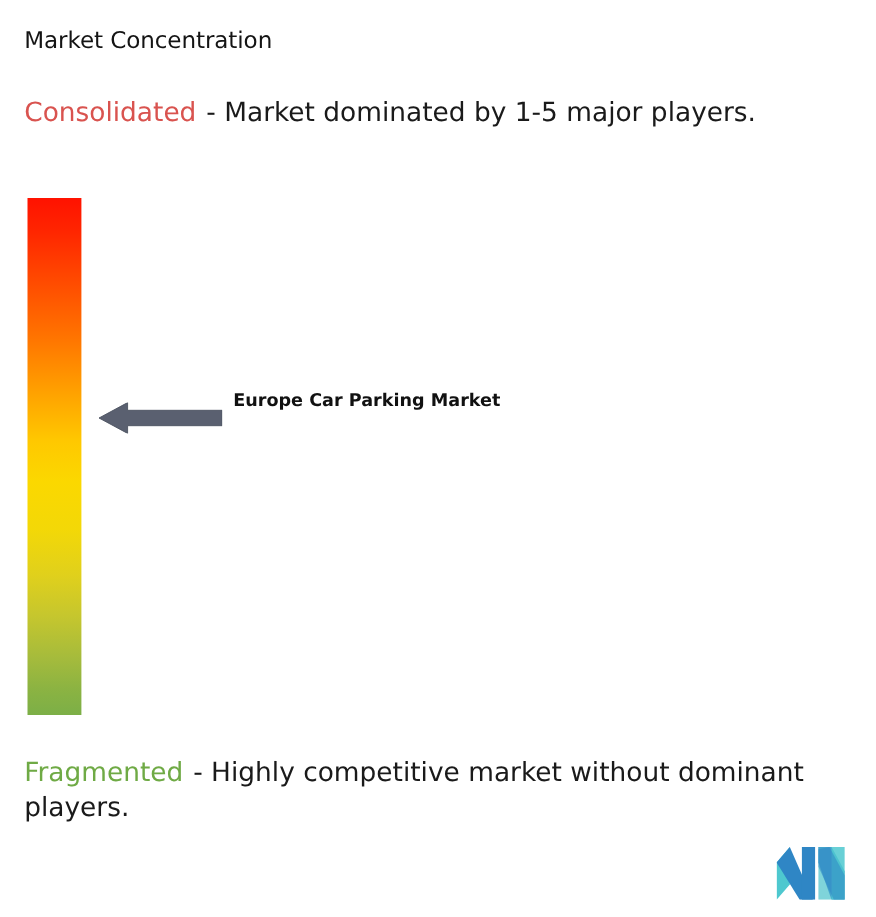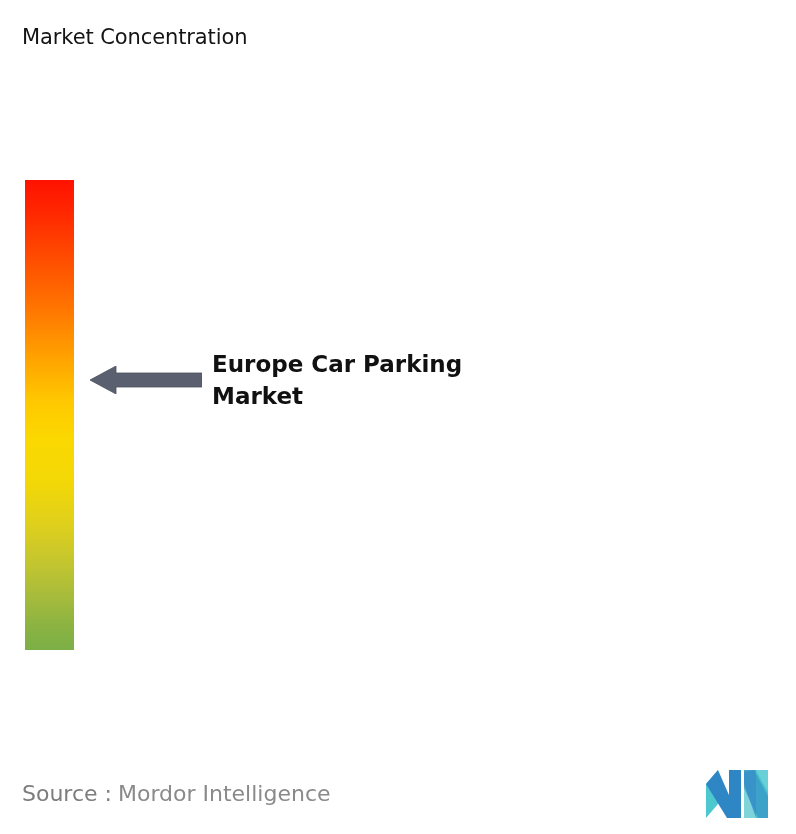--- a/index.html
+++ b/index.html
@@ -103,21 +103,21 @@
     width: 112px;
     height: 28px;
   }
 
   
   .arrow-label {
     position: absolute;
     left: 212px;
     top: 348px;
     width: 330px;
-    font-size: 23px;
+    font-size: 16px;
     line-height: 32px;
     font-weight: 700;
     color: #111111;
   }
 
   
   .source {
     position: absolute;
     left: 22px;
     top: 780px;
@@ -139,35 +139,38 @@
     height: 48px;
   }
 </style>
 </head>
 <body>
 
 <div class="page">
 
   <div class="title">Market Concentration</div>
 
+  <div class="desc-top">
+    <span class="kw-consolidated">Consolidated</span><span class="kw-gap"></span><span>- Market dominated by 1-5 major players.</span>
+  </div>
 
   <div class="scale-bar"></div>
 
   <div class="arrow">
     <svg width="112" height="28" viewBox="0 0 112 28" xmlns="http://www.w3.org/2000/svg">
       <polygon points="0,14 26,0 26,7 112,7 112,21 26,21 26,28" fill="#5a6070" stroke="#4b5260" stroke-width="0.8"></polygon>
     </svg>
   </div>
 
   <div class="arrow-label">Europe Car Parking Market</div>
 
+  <div class="desc-bottom">
+    <span class="kw-fragmented">Fragmented</span><span class="kw-gap"></span><span>- Highly competitive market without dominant players.</span>
+  </div>
 
-  <div class="source">
-    <span class="source-label">Source :</span><span class="source-name">Mordor Intelligence</span>
-  </div>
 
   <div class="logo">
     <svg width="62" height="48" viewBox="0 0 62 48" xmlns="http://www.w3.org/2000/svg">
 
       <polygon points="0,48 0,14 12,0 12,34" fill="#4ec8cf"></polygon>
 
       <polygon points="0,14 12,0 33,48 21,48" fill="#2f86c5"></polygon>
 
       <polygon points="23,0 35,0 35,48 23,48" fill="#2f86c5"></polygon>
 

